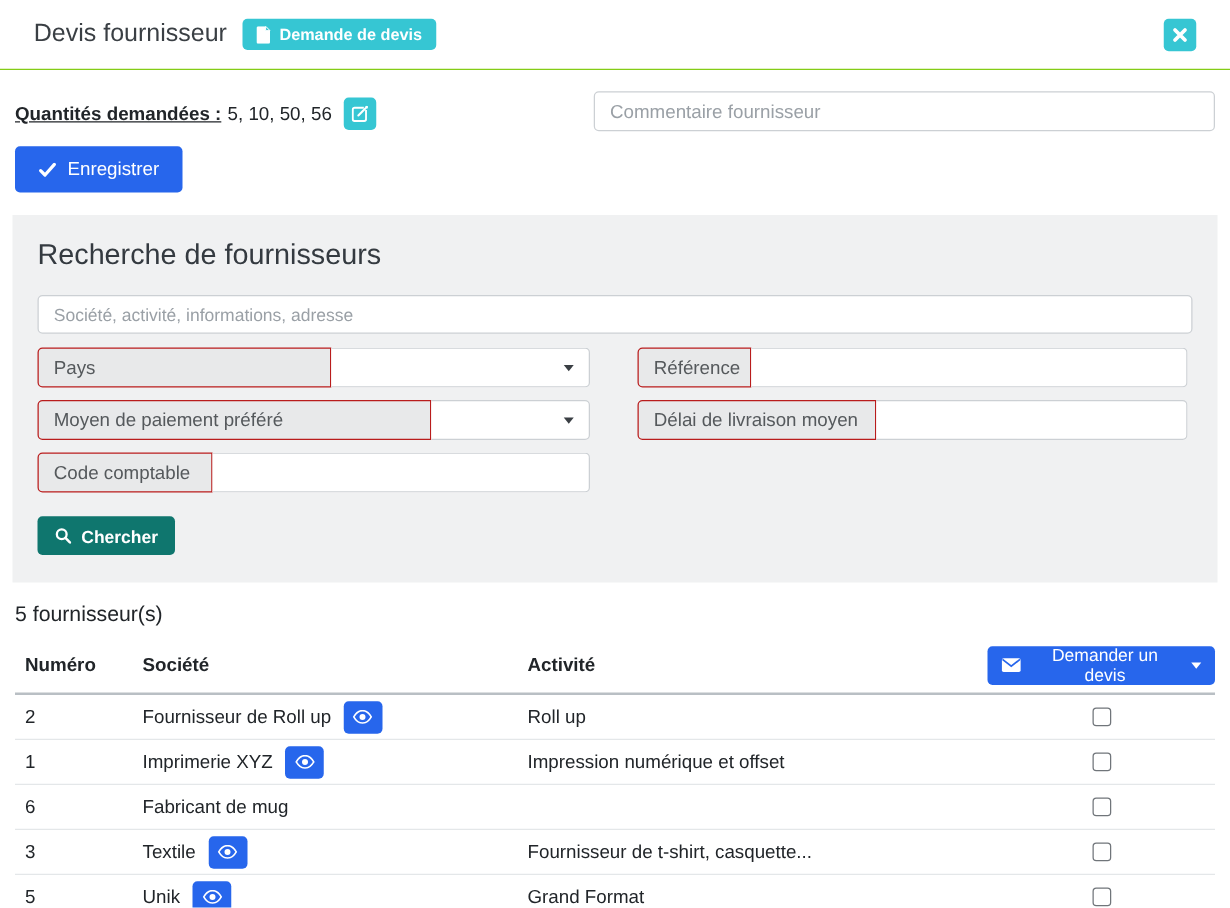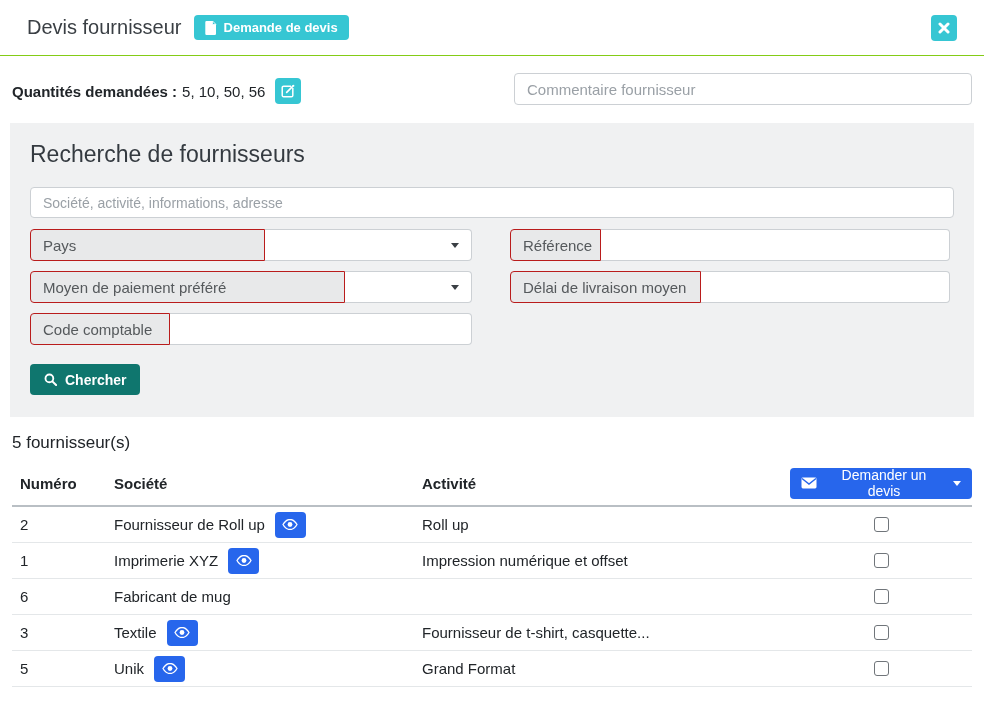--- a/index.html
+++ b/index.html
@@ -44,32 +44,32 @@
 
   
   .content { padding: 0 12px; }
   .top-row {
     margin-top: 17px;
     display: flex;
     align-items: flex-start;
     justify-content: space-between;
   }
   .qty-line { display: flex; align-items: center; font-size: 15px; padding-top: 5px; }
-  .qty-label { font-weight: bold; }
+  .qty-label { font-weight: bold; text-decoration: underline; }
   .qty-value { margin-left: 5px; }
   .mini-btn {
     margin-left: 10px;
     width: 26px; height: 26px;
     background: #36c6d3;
     border: none; border-radius: 4px;
     display: flex; align-items: center; justify-content: center;
     cursor: pointer;
   }
   .comment-input {
-    width: 458px; height: 32px;
+    width: 497px; height: 32px;
     border: 1px solid #ccd0d4;
     border-radius: 4px;
     padding: 0 12px;
     font-size: 15px;
     font-family: "Liberation Sans", sans-serif;
     color: #212529;
   }
   .comment-input::placeholder { color: #9aa0a6; }
   .save-btn {
     margin-top: 12px;
@@ -241,20 +241,28 @@
           <svg width="14" height="14" viewBox="0 0 16 16">
             <path d="M11.5 2.5 H3 A1.6 1.6 0 0 0 1.4 4.1 V13 A1.6 1.6 0 0 0 3 14.6 H11.9 A1.6 1.6 0 0 0 13.5 13 V4.5" fill="none" stroke="#fff" stroke-width="1.7"></path>
             <path d="M6.5 9.5 L14.2 1.8" stroke="#fff" stroke-width="1.9" stroke-linecap="round"></path>
             <path d="M12.6 1 L15 1 L15 3.4 Z" fill="#fff"></path>
           </svg>
         </span>
       </button>
     </div>
     <input class="comment-input" type="text" placeholder="Commentaire fournisseur" style="">
   </div>
+  <button class="save-btn">
+    <span>
+      <svg width="14" height="12" viewBox="0 0 14 12">
+        <path d="M1.5 6.5 L5 10 L12.5 1.5" fill="none" stroke="#fff" stroke-width="2.6" stroke-linecap="round" stroke-linejoin="round"></path>
+      </svg>
+    </span>
+    <span>Enregistrer</span>
+  </button>
 </div>
 
 <div class="search-panel">
   <div class="search-title">Recherche de fournisseurs</div>
   <input class="search-keywords" type="text" placeholder="Société, activité, informations, adresse" style="">
   <div class="fields-grid">
     <div class="igroup">
       <span class="ig-label w-pays">Pays</span>
       <div class="ig-control ig-select"><span></span></div>
     </div>

